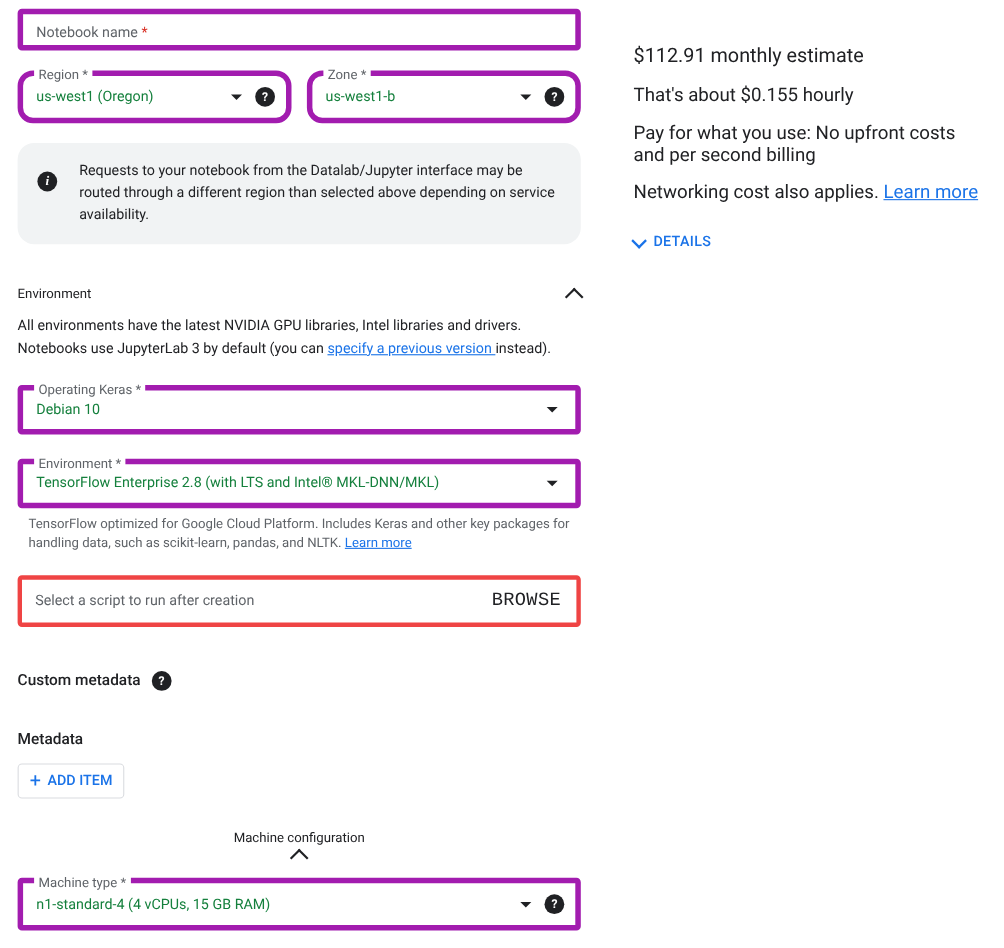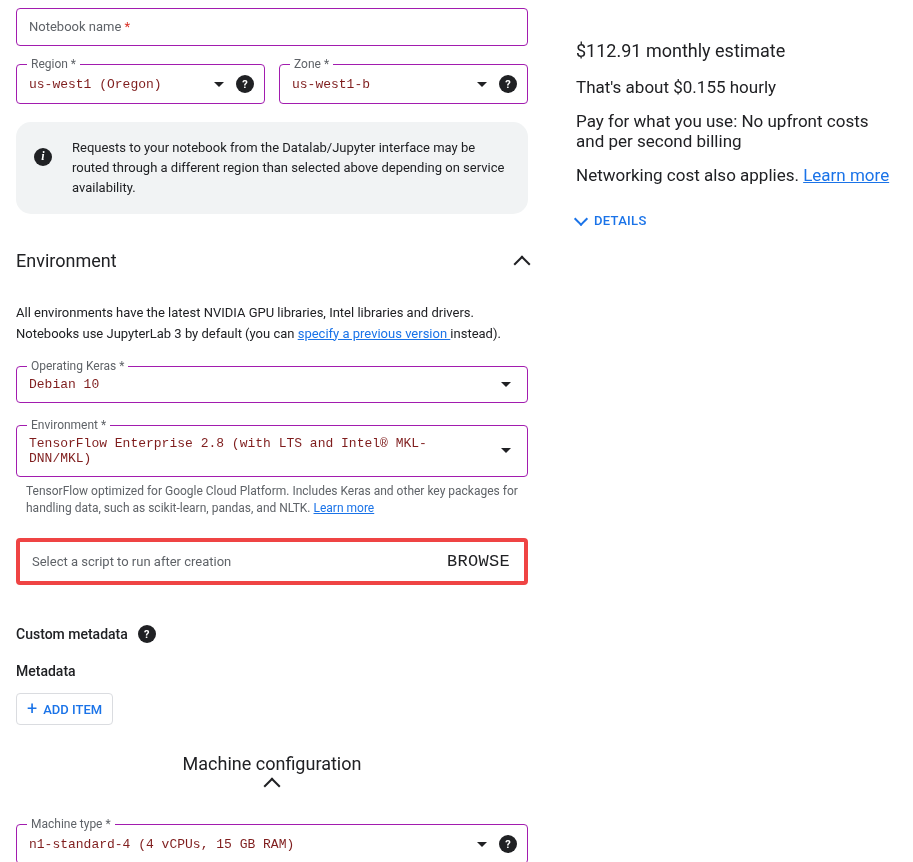--- a/index.html
+++ b/index.html
@@ -9,21 +9,21 @@
       color: #202124;
       background: #fff;
       padding: 8px 16px;
     }
     .layout { display: flex; gap: 48px; }
     .main-col { width: 512px; flex-shrink: 0; }
     .side-col { flex: 1; padding-top: 32px; }
 
     .field-outer {
       position: relative;
-      border: 1px solid #a21caf;
+      border: 5px solid #a21caf;
       border-radius: 4px;
       background: #fff;
     }
     .field-label {
       position: absolute;
       top: -8px;
       left: 10px;
       background: #fff;
       padding: 0 4px;
       font-size: 12px;
@@ -52,29 +52,29 @@
     .name-placeholder .star { color: #d93025; }
 
     .helper-text {
       font-size: 12px;
       color: #5f6368;
       line-height: 1.4;
       margin: 6px 0 0 10px;
     }
 
     .row-split { display: flex; gap: 14px; margin-top: 18px; }
-    .row-split .field-outer { flex: 1; }
+    .row-split .field-outer { flex: 1; border-radius: 14px; }
 
     .select-inner {
       display: flex;
       align-items: center;
       padding: 10px 10px 10px 12px;
       gap: 6px;
     }
-    .select-value { flex: 1; font-size: 13px; color: #7f1d1d; font-family: Liberation Mono, monospace; }
+    .select-value { flex: 1; font-size: 13px; color: #15803d; }
     .caret {
       width: 0; height: 0;
       border-left: 5px solid transparent;
       border-right: 5px solid transparent;
       border-top: 5px solid #202124;
       margin: 0 6px;
     }
     .help-icon {
       width: 18px; height: 18px;
       border-radius: 50%;
@@ -121,35 +121,35 @@
     }
     .info-text { font-size: 13px; color: #202124; line-height: 1.55; }
 
     .section-header {
       display: flex;
       align-items: center;
       justify-content: space-between;
       margin-top: 36px;
       cursor: pointer;
     }
-    .section-title { font-size: 18px; font-weight: 400; color: #202124; }
+    .section-title { font-size: 12px; font-weight: 400; color: #202124; }
     .chevron-up, .chevron-down {
       width: 12px; height: 12px;
       border-right: 2px solid #202124;
       border-bottom: 2px solid #202124;
     }
     .chevron-up { transform: rotate(-135deg); margin-top: 6px; }
     .chevron-down-blue {
       width: 10px; height: 10px;
       border-right: 2px solid #1a73e8;
       border-bottom: 2px solid #1a73e8;
       transform: rotate(45deg);
       margin-top: -4px;
     }
-    .section-body { margin-top: 32px; }
+    .section-body { margin-top: 11px; }
     .section-desc {
       font-size: 13px; color: #202124; line-height: 1.55;
     }
     .link { color: #1a73e8; text-decoration: underline; cursor: pointer; }
 
     .full-field { margin-top: 22px; }
 
     .script-row {
       display: flex;
       align-items: center;
@@ -181,21 +181,21 @@
       color: #202124;
       margin-top: 40px;
       display: flex;
       align-items: center;
       gap: 10px;
     }
     .subheading2 {
       font-size: 14px;
       font-weight: 500;
       color: #202124;
-      margin-top: 20px;
+      margin-top: 36px;
     }
 
     .add-item-btn {
       display: inline-flex;
       align-items: center;
       gap: 6px;
       border: 1px solid #dadce0;
       border-radius: 4px;
       background: #fff;
       padding: 6px 10px;

